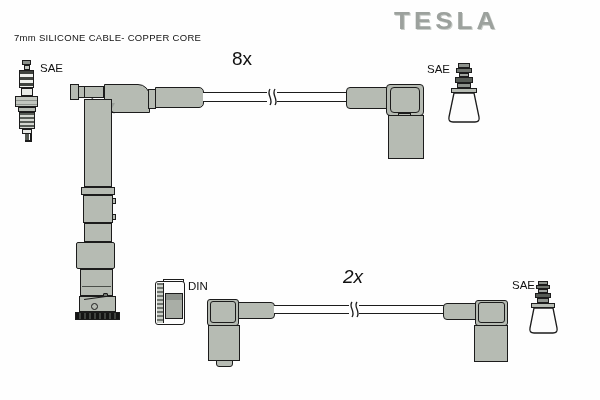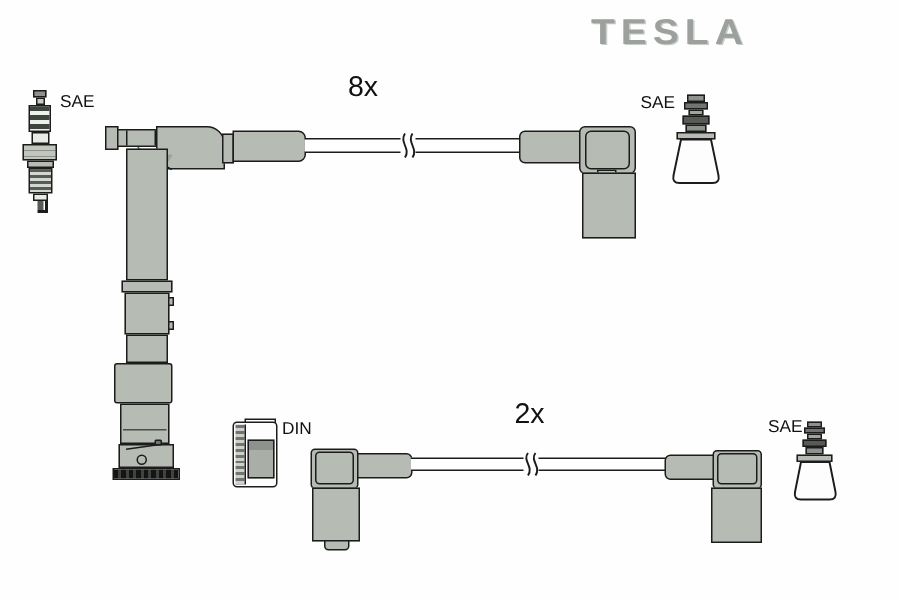--- a/index.html
+++ b/index.html
@@ -21,20 +21,21 @@
   .ribs-thread{background:repeating-linear-gradient(180deg,#565b55 0 2px,#d4d7d1 2px 4px);}
   .ribs-base{background:repeating-linear-gradient(90deg,#141414 0 3px,#3f423f 3px 5px);}
   .ribs-din{background:repeating-linear-gradient(180deg,#70756f 0 2px,#cdd1ca 2px 4px);}
   .hexlines{background:#c2c6bf repeating-linear-gradient(180deg,rgba(0,0,0,0) 0 3px,#8d928c 3px 4px);}
 </style>
 </head>
 <body>
 
 <div id="canvas">
 
+  <div class="lbl" id="part-desc">7mm SILICONE CABLE- COPPER CORE</div>
   <div class="lbl" id="brand-logo">TESLA</div>
 
   <div class="abs" style="left:13px;top:60px;width:34px;height:84px;">
     <div class="part thin" style="left:9px;top:0;width:9px;height:5px;background:#8d928c;"></div>
     <div class="part thin" style="left:11px;top:5px;width:6px;height:5px;background:#c6cac3;"></div>
     <div class="part thin ribs-dark" style="left:6px;top:10px;width:15px;height:18px;"></div>
     <div class="part thin" style="left:8px;top:28px;width:12px;height:8px;background:#e8eae6;"></div>
     <div class="part thin hexlines" style="left:2px;top:36px;width:23px;height:11px;"></div>
     <div class="part thin" style="left:5px;top:47px;width:18px;height:5px;"></div>
     <div class="part thin ribs-thread" style="left:6px;top:52px;width:16px;height:17px;"></div>
@@ -103,21 +104,21 @@
 
   <div class="abs" style="left:155px;top:279px;width:32px;height:48px;">
     <div class="part thin" style="left:8px;top:0;width:21px;height:5px;background:#fdfdfd;"></div>
     <div class="abs" style="left:0;top:2px;width:30px;height:44px;border:1.5px solid #1c1c1c;border-radius:3px;background:#fdfdfd;"></div>
     <div class="abs ribs-din" style="left:2px;top:4px;width:7px;height:40px;border-right:1px solid #1c1c1c;"></div>
     <div class="abs" style="left:10px;top:14px;width:18px;height:26px;background:#a9aea6;border:1px solid #1c1c1c;"></div>
     <div class="abs" style="left:11px;top:15px;width:16px;height:6px;background:#8d928c;"></div>
   </div>
   <div class="lbl sae-lbl" style="left:188px;top:280px;">DIN</div>
 
-  <div class="lbl qty-lbl" style="left:343px;top:266px;">2x</div>
+  <div class="lbl qty-lbl" style="left:343px;top:266px;font-style:italic;">2x</div>
 
   <div>
     <div class="part" style="left:207px;top:299px;width:32px;height:27px;border-radius:3px;"></div>
     <div class="abs" style="left:210px;top:301px;width:26px;height:22px;border:1.2px solid #1c1c1c;border-radius:3px;"></div>
     <div class="part" style="left:238px;top:302px;width:37px;height:17px;border-radius:0 4px 4px 0;"></div>
     <div class="part" style="left:208px;top:325px;width:32px;height:36px;"></div>
     <div class="part" style="left:216px;top:360px;width:17px;height:7px;border-radius:0 0 3px 3px;"></div>
   </div>
 
   <div class="cable" style="left:274px;top:305px;width:170px;height:9px;"></div>

